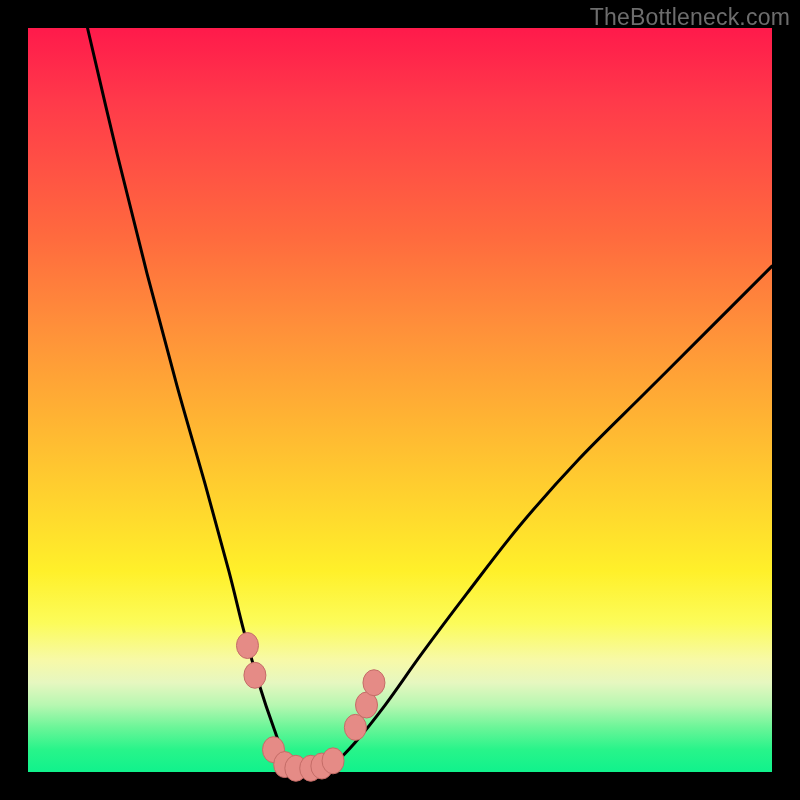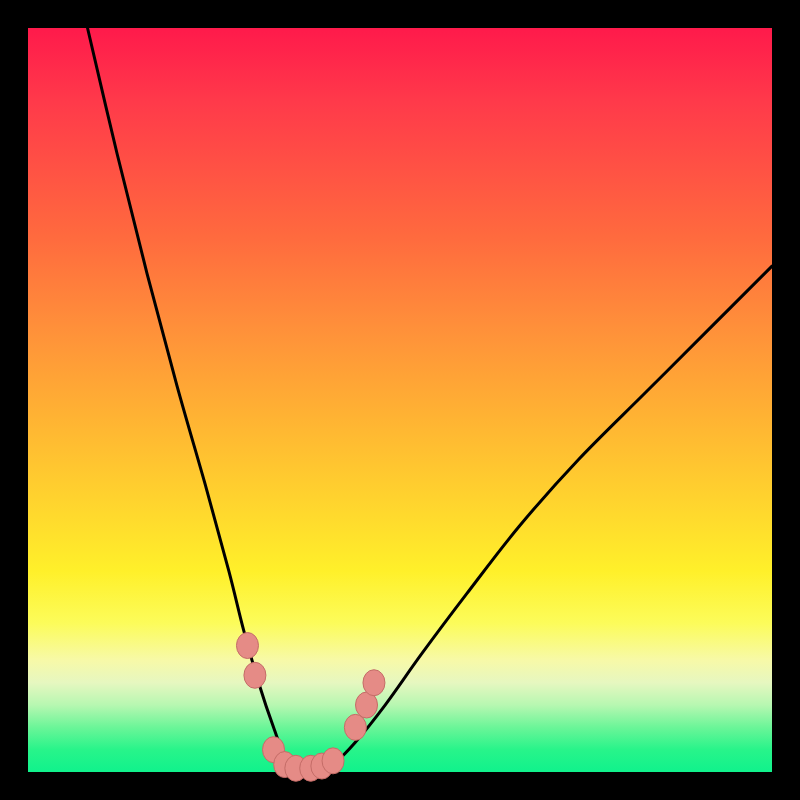--- a/index.html
+++ b/index.html
@@ -61,20 +61,21 @@
     height: 744px;
     overflow: visible;
   }
 </style>
 </head>
 <body>
 
 <div class="frame">
   <div class="plot"></div>
 
+  <div class="watermark">TheBottleneck.com</div>
 
   <svg class="overlay" viewBox="0 0 744 744" preserveAspectRatio="none">
     <path id="curve-path" fill="none" stroke-width="3" stroke-linecap="round" stroke-linejoin="round" d="M 59.52 0 C 64.48 21.080000000000002, 79.36 85.56000000000003, 89.28 126.48000000000002 C 99.2 167.4, 109.12 207.07999999999998, 119.04 245.51999999999998 C 128.96 283.96, 138.88000000000002 321.16, 148.8 357.12 C 158.72 393.08, 169.88 430.28, 178.56 461.28 C 187.24 492.28, 194.68000000000004 519.56, 200.88000000000002 543.12 C 207.08 566.6800000000001, 210.8 584.04, 215.76 602.64 C 220.71999999999997 621.24, 225.67999999999998 638.6, 230.64 654.72 C 235.6 670.84, 240.56 685.72, 245.52 699.36 C 250.48000000000002 713, 255.44 729.1199999999999, 260.4 736.56 C 265.35999999999996 744, 270.31999999999994 742.76, 275.28 744 C 280.24 745.24, 285.20000000000005 745.24, 290.16 744 C 295.12 742.76, 298.84 741.52, 305.03999999999996 736.56 C 311.23999999999995 731.5999999999999, 318.68 724.16, 327.36 714.24 C 336.04 704.32, 345.96000000000004 691.92, 357.12 677.04 C 368.28 662.16, 380.68 643.5600000000001, 394.32 624.96 C 407.96 606.36, 422.84 586.5200000000001, 438.96 565.44 C 455.08 544.36, 472.44000000000005 520.8000000000001, 491.04 498.48 C 509.64 476.16, 529.4799999999999 453.84000000000003, 550.56 431.52000000000004 C 571.64 409.20000000000005, 595.1999999999999 386.88, 617.52 364.56 C 639.84 342.24, 663.4 318.68, 684.48 297.6 C 705.5600000000001 276.52000000000004, 734.08 248, 744 238.07999999999998" stroke="#000000"></path>
     <g id="markers-group">
         <ellipse cx="219.48" cy="617.52" rx="11" ry="13" fill="#e58b86" stroke="#c46c67" stroke-width="1"></ellipse>
         <ellipse cx="226.92" cy="647.28" rx="11" ry="13" fill="#e58b86" stroke="#c46c67" stroke-width="1"></ellipse>
         <ellipse cx="245.52" cy="721.68" rx="11" ry="13" fill="#e58b86" stroke="#c46c67" stroke-width="1"></ellipse>
         <ellipse cx="256.68" cy="736.56" rx="11" ry="13" fill="#e58b86" stroke="#c46c67" stroke-width="1"></ellipse>
         <ellipse cx="267.84" cy="740.28" rx="11" ry="13" fill="#e58b86" stroke="#c46c67" stroke-width="1"></ellipse>
         <ellipse cx="282.72" cy="740.28" rx="11" ry="13" fill="#e58b86" stroke="#c46c67" stroke-width="1"></ellipse>

